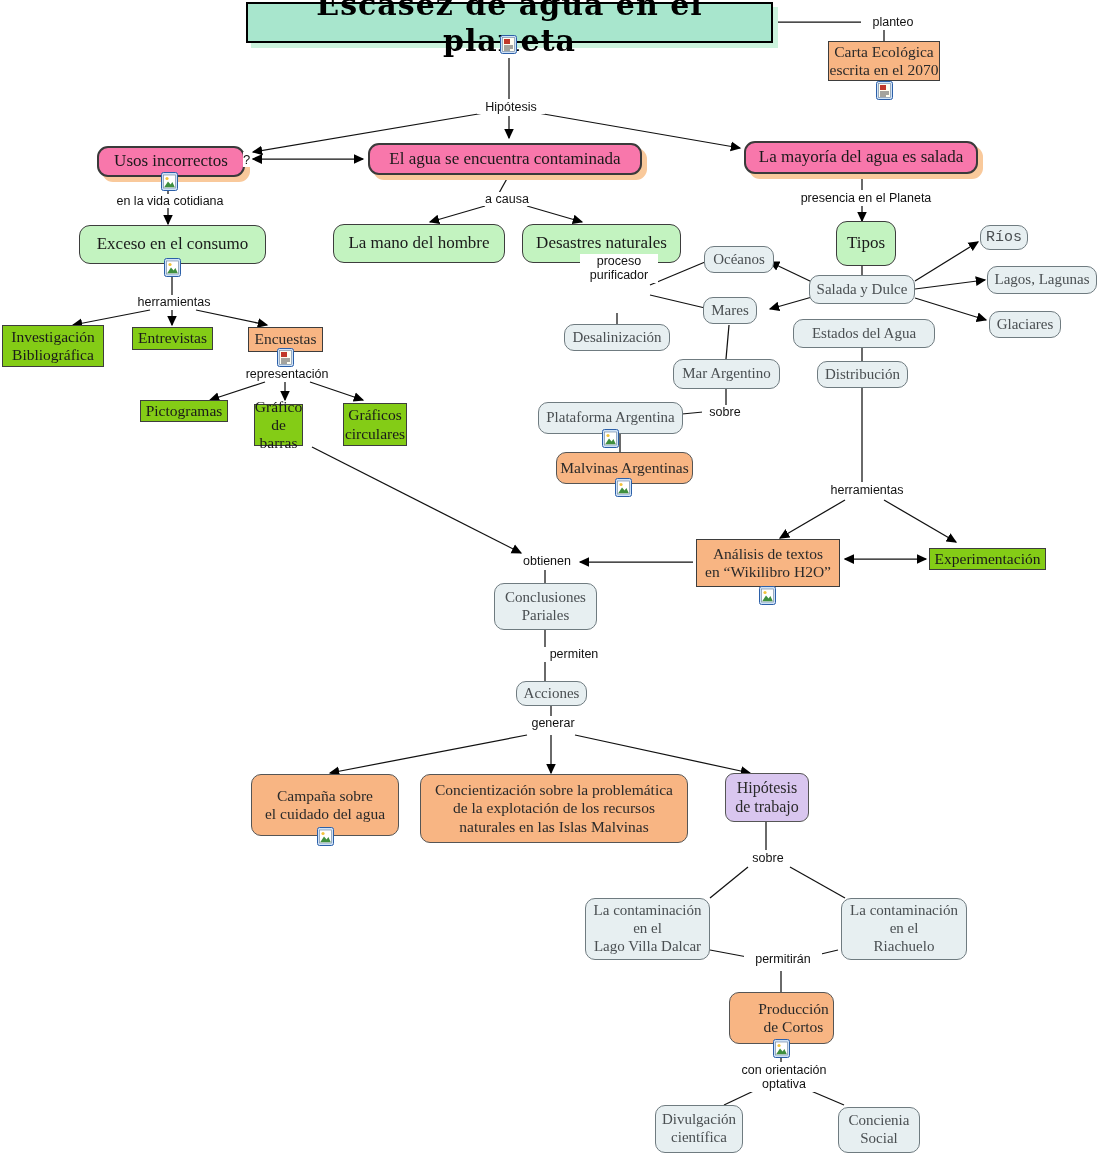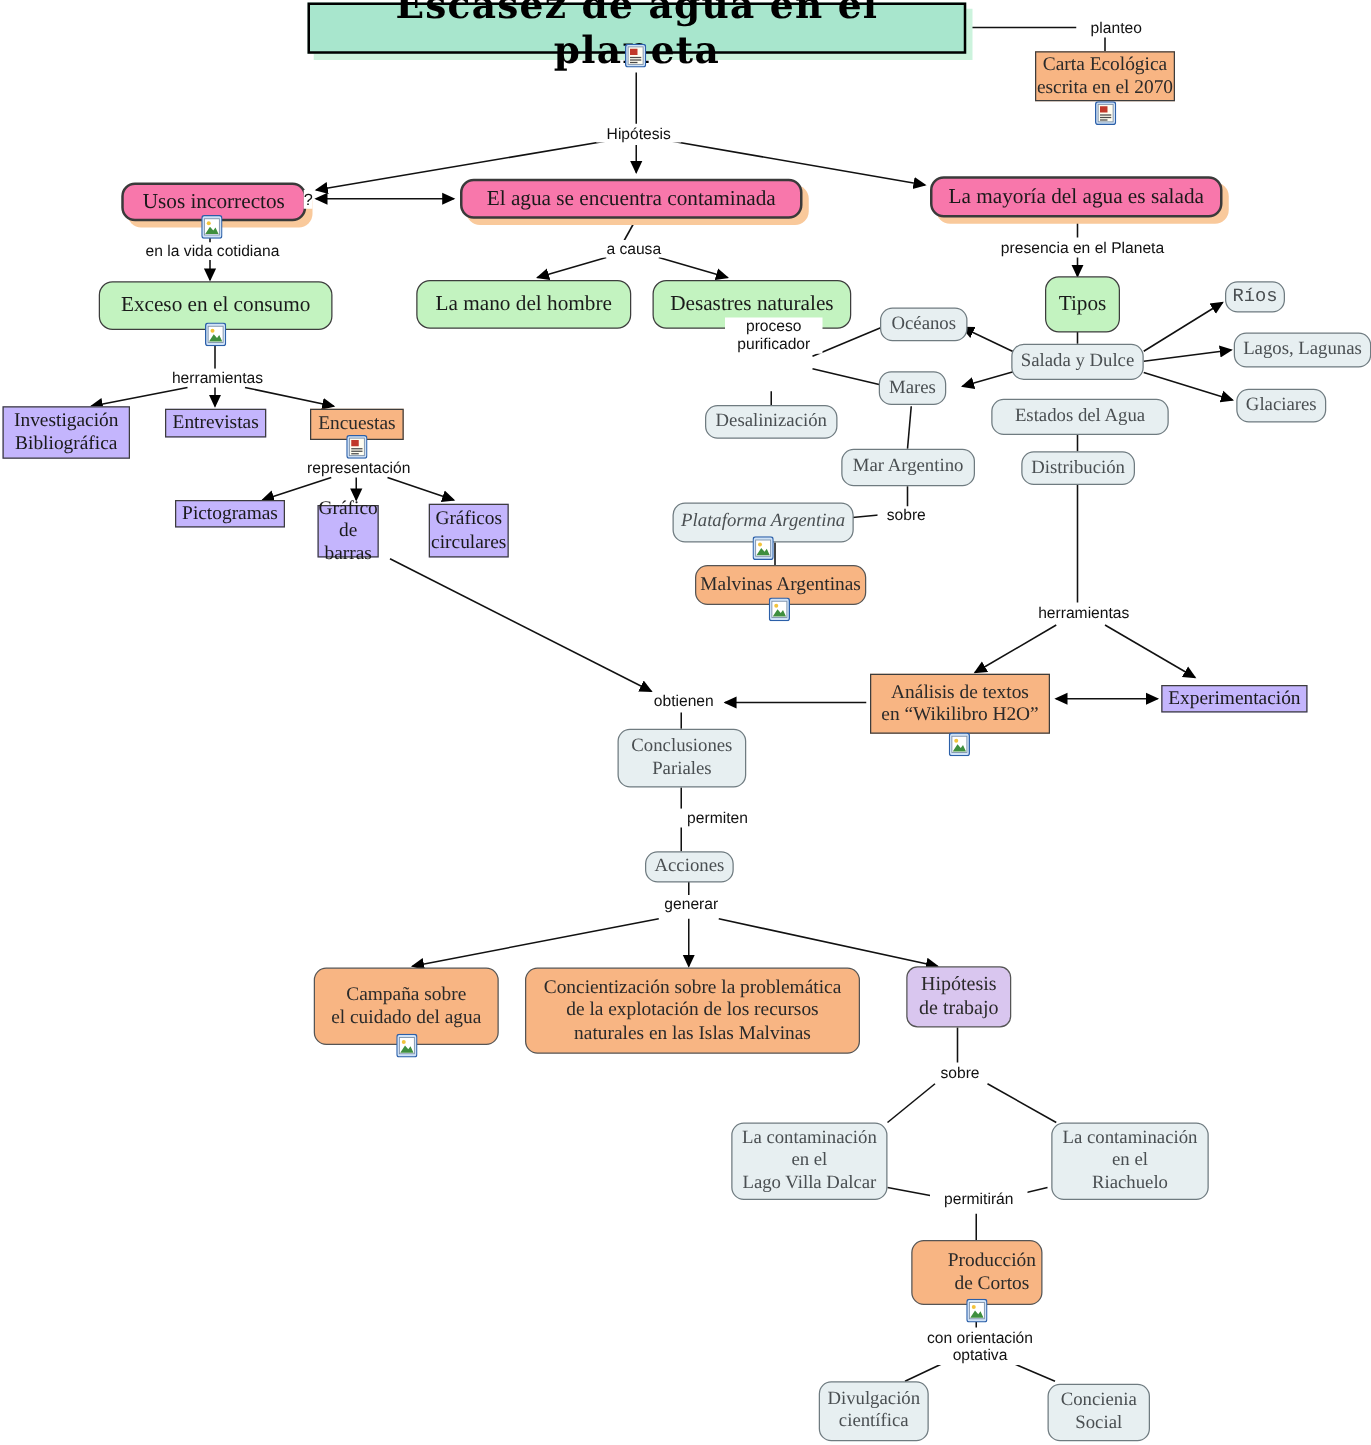--- a/index.html
+++ b/index.html
@@ -41,21 +41,21 @@
     box-shadow:5px 5px 0 #f9c99b;
   }
   .n-green{
     background:#c3f3c0;
     border:1.6px solid #3d3d3d;
     border-radius:11px;
     color:#1a1a1a;
     font-size:17px;
   }
   .n-yellow{
-    background:#c4b5fd;
+    background:#84cc16;
     border:1.3px solid #3d3d3d;
     color:#1a1a1a;
     font-size:15.5px;
   }
   .n-orange{
     background:#f8b583;
     border:1.3px solid #3d3d3d;
     color:#2a2a2a;
     font-size:15.5px;
   }
@@ -306,21 +306,21 @@
   <div class="node n-blue" style="left:793px;top:319px;width:142px;height:29px;">Estados del Agua</div>
 
   <div class="node n-blue" style="left:817px;top:361px;width:91px;height:27px;">Distribución</div>
 
   <div class="node n-blue" style="left:980px;top:225px;width:48px;height:25px;font-family:Liberation Mono, monospace;">Ríos</div>
 
   <div class="node n-blue" style="left:987px;top:266px;width:110px;height:28px;">Lagos, Lagunas</div>
 
   <div class="node n-blue" style="left:989px;top:311px;width:72px;height:27px;">Glaciares</div>
 
-  <div class="node n-blue" style="left:538px;top:402px;width:145px;height:32px;font-style:italic;">Plataforma Argentina</div>
+  <div class="node n-blue" style="left:538px;top:402px;width:145px;height:32px;">Plataforma Argentina</div>
   <div class="ricon" style="left:602px;top:429px;">
     <svg viewBox="0 0 17 19">
         <rect x="0.5" y="0.5" width="16" height="18" rx="2" fill="#cfe2f7" stroke="#2b5fa8"></rect>
         <rect x="2.5" y="3" width="12" height="13" fill="#ffffff" stroke="#7a8fa8" stroke-width="0.7"></rect>
         <circle cx="6" cy="6.5" r="1.6" fill="#f2c33c"></circle>
         <path d="M3.2,15.2 L7,9.4 L9.6,12.4 L11.4,10 L13.8,15.2 Z" fill="#3f8f3f"></path>
       </svg>
   </div>
 
   <div class="node n-orange-round" style="left:556px;top:452px;width:137px;height:32px;">Malvinas Argentinas</div>

